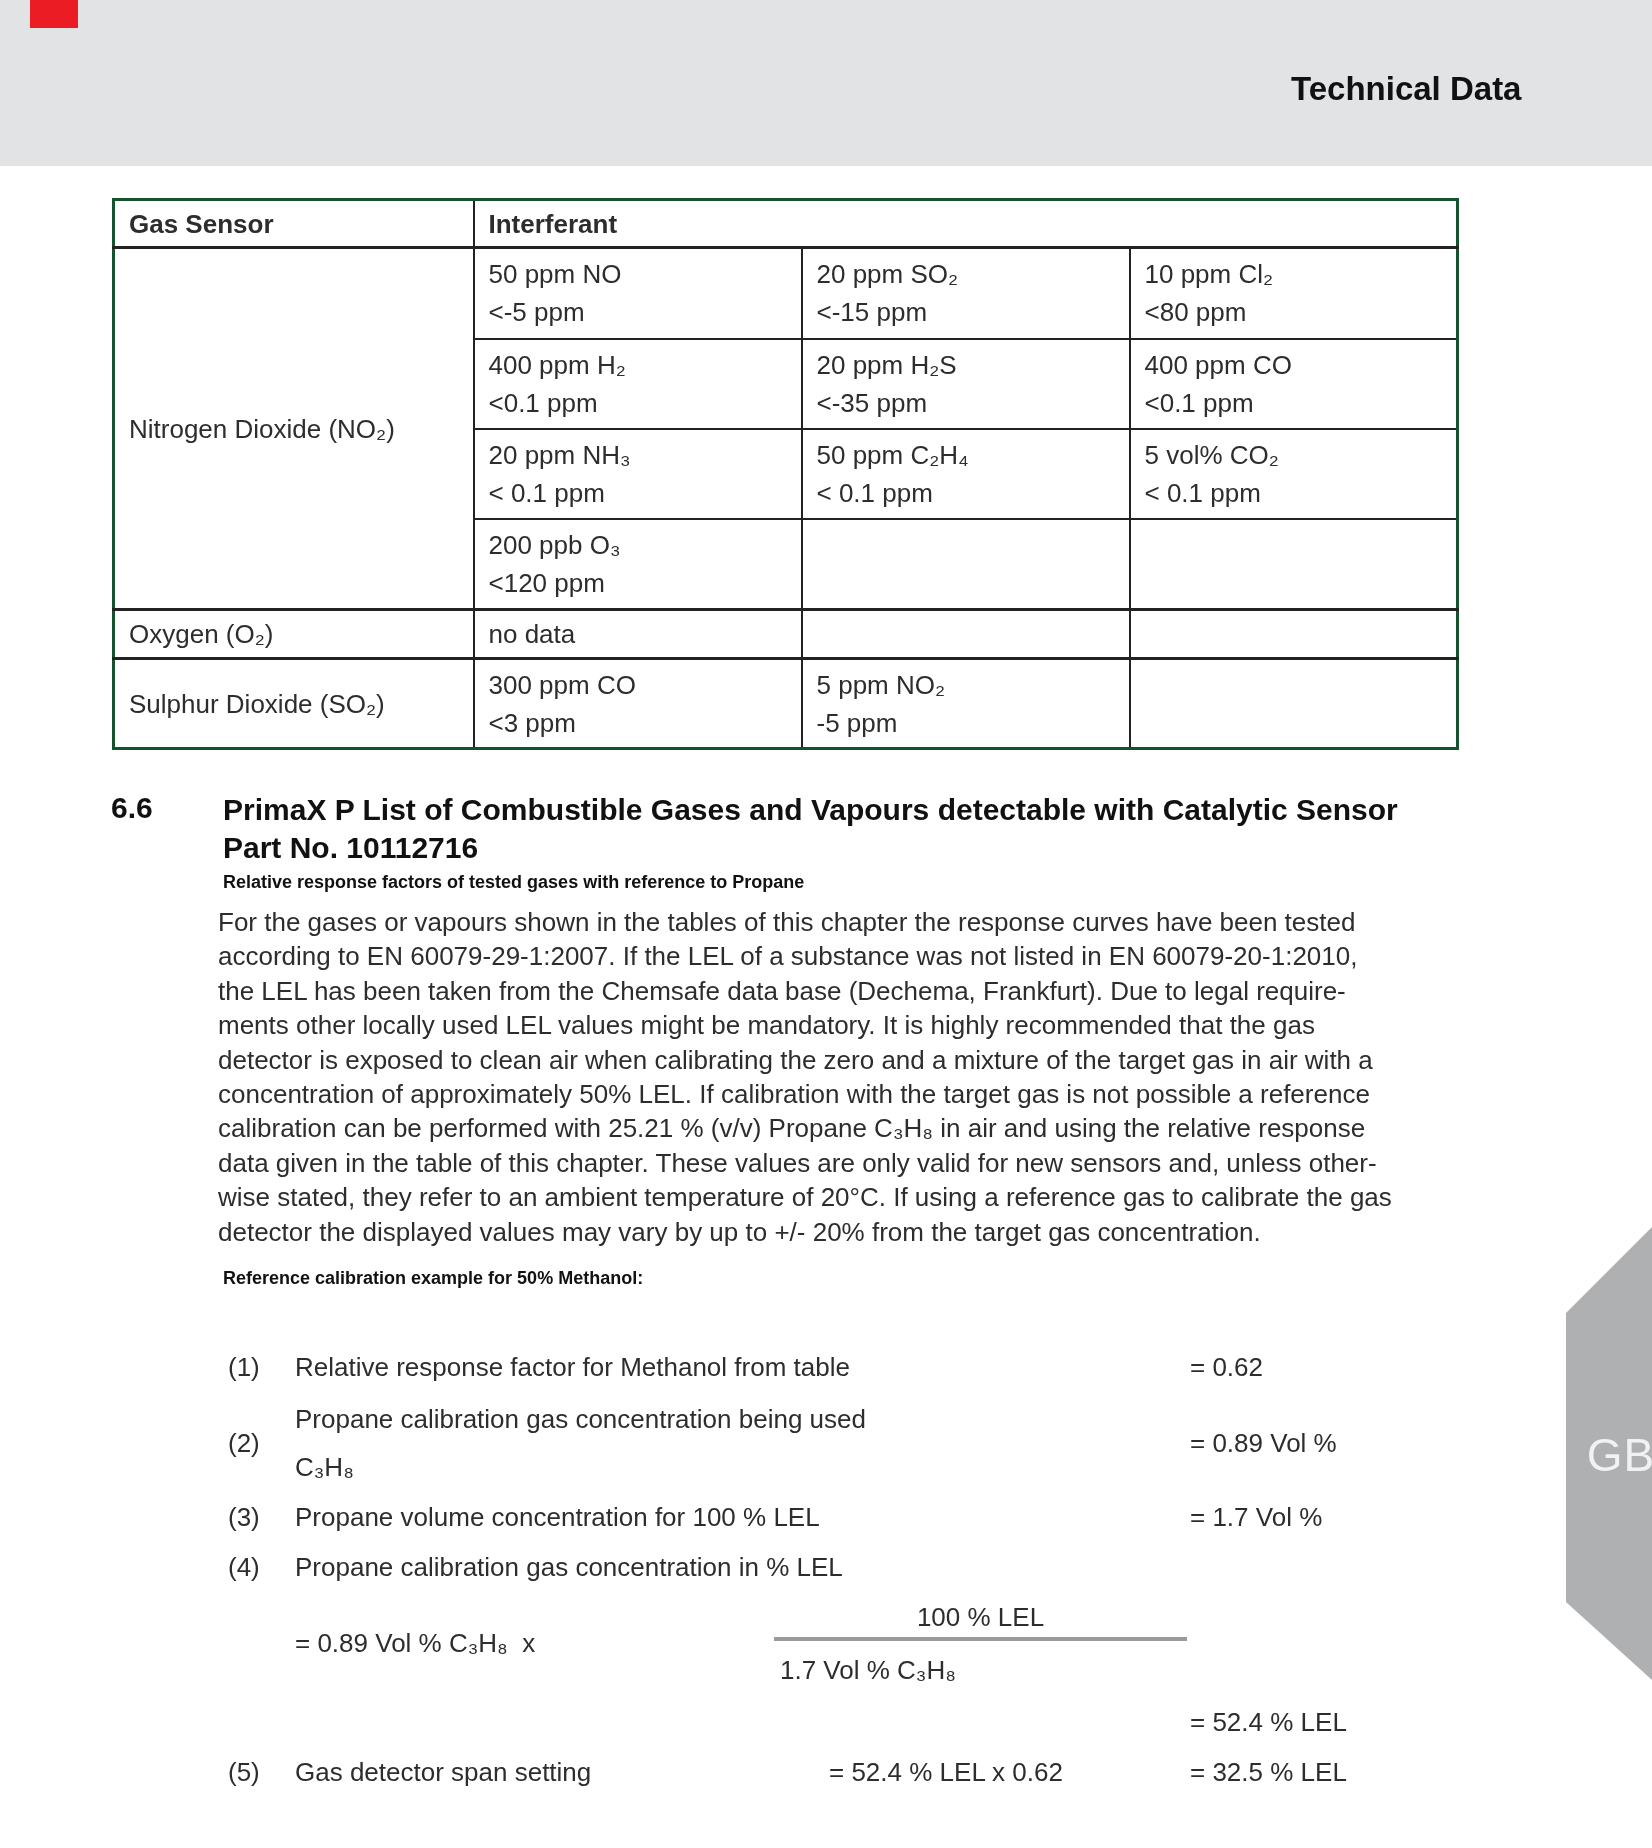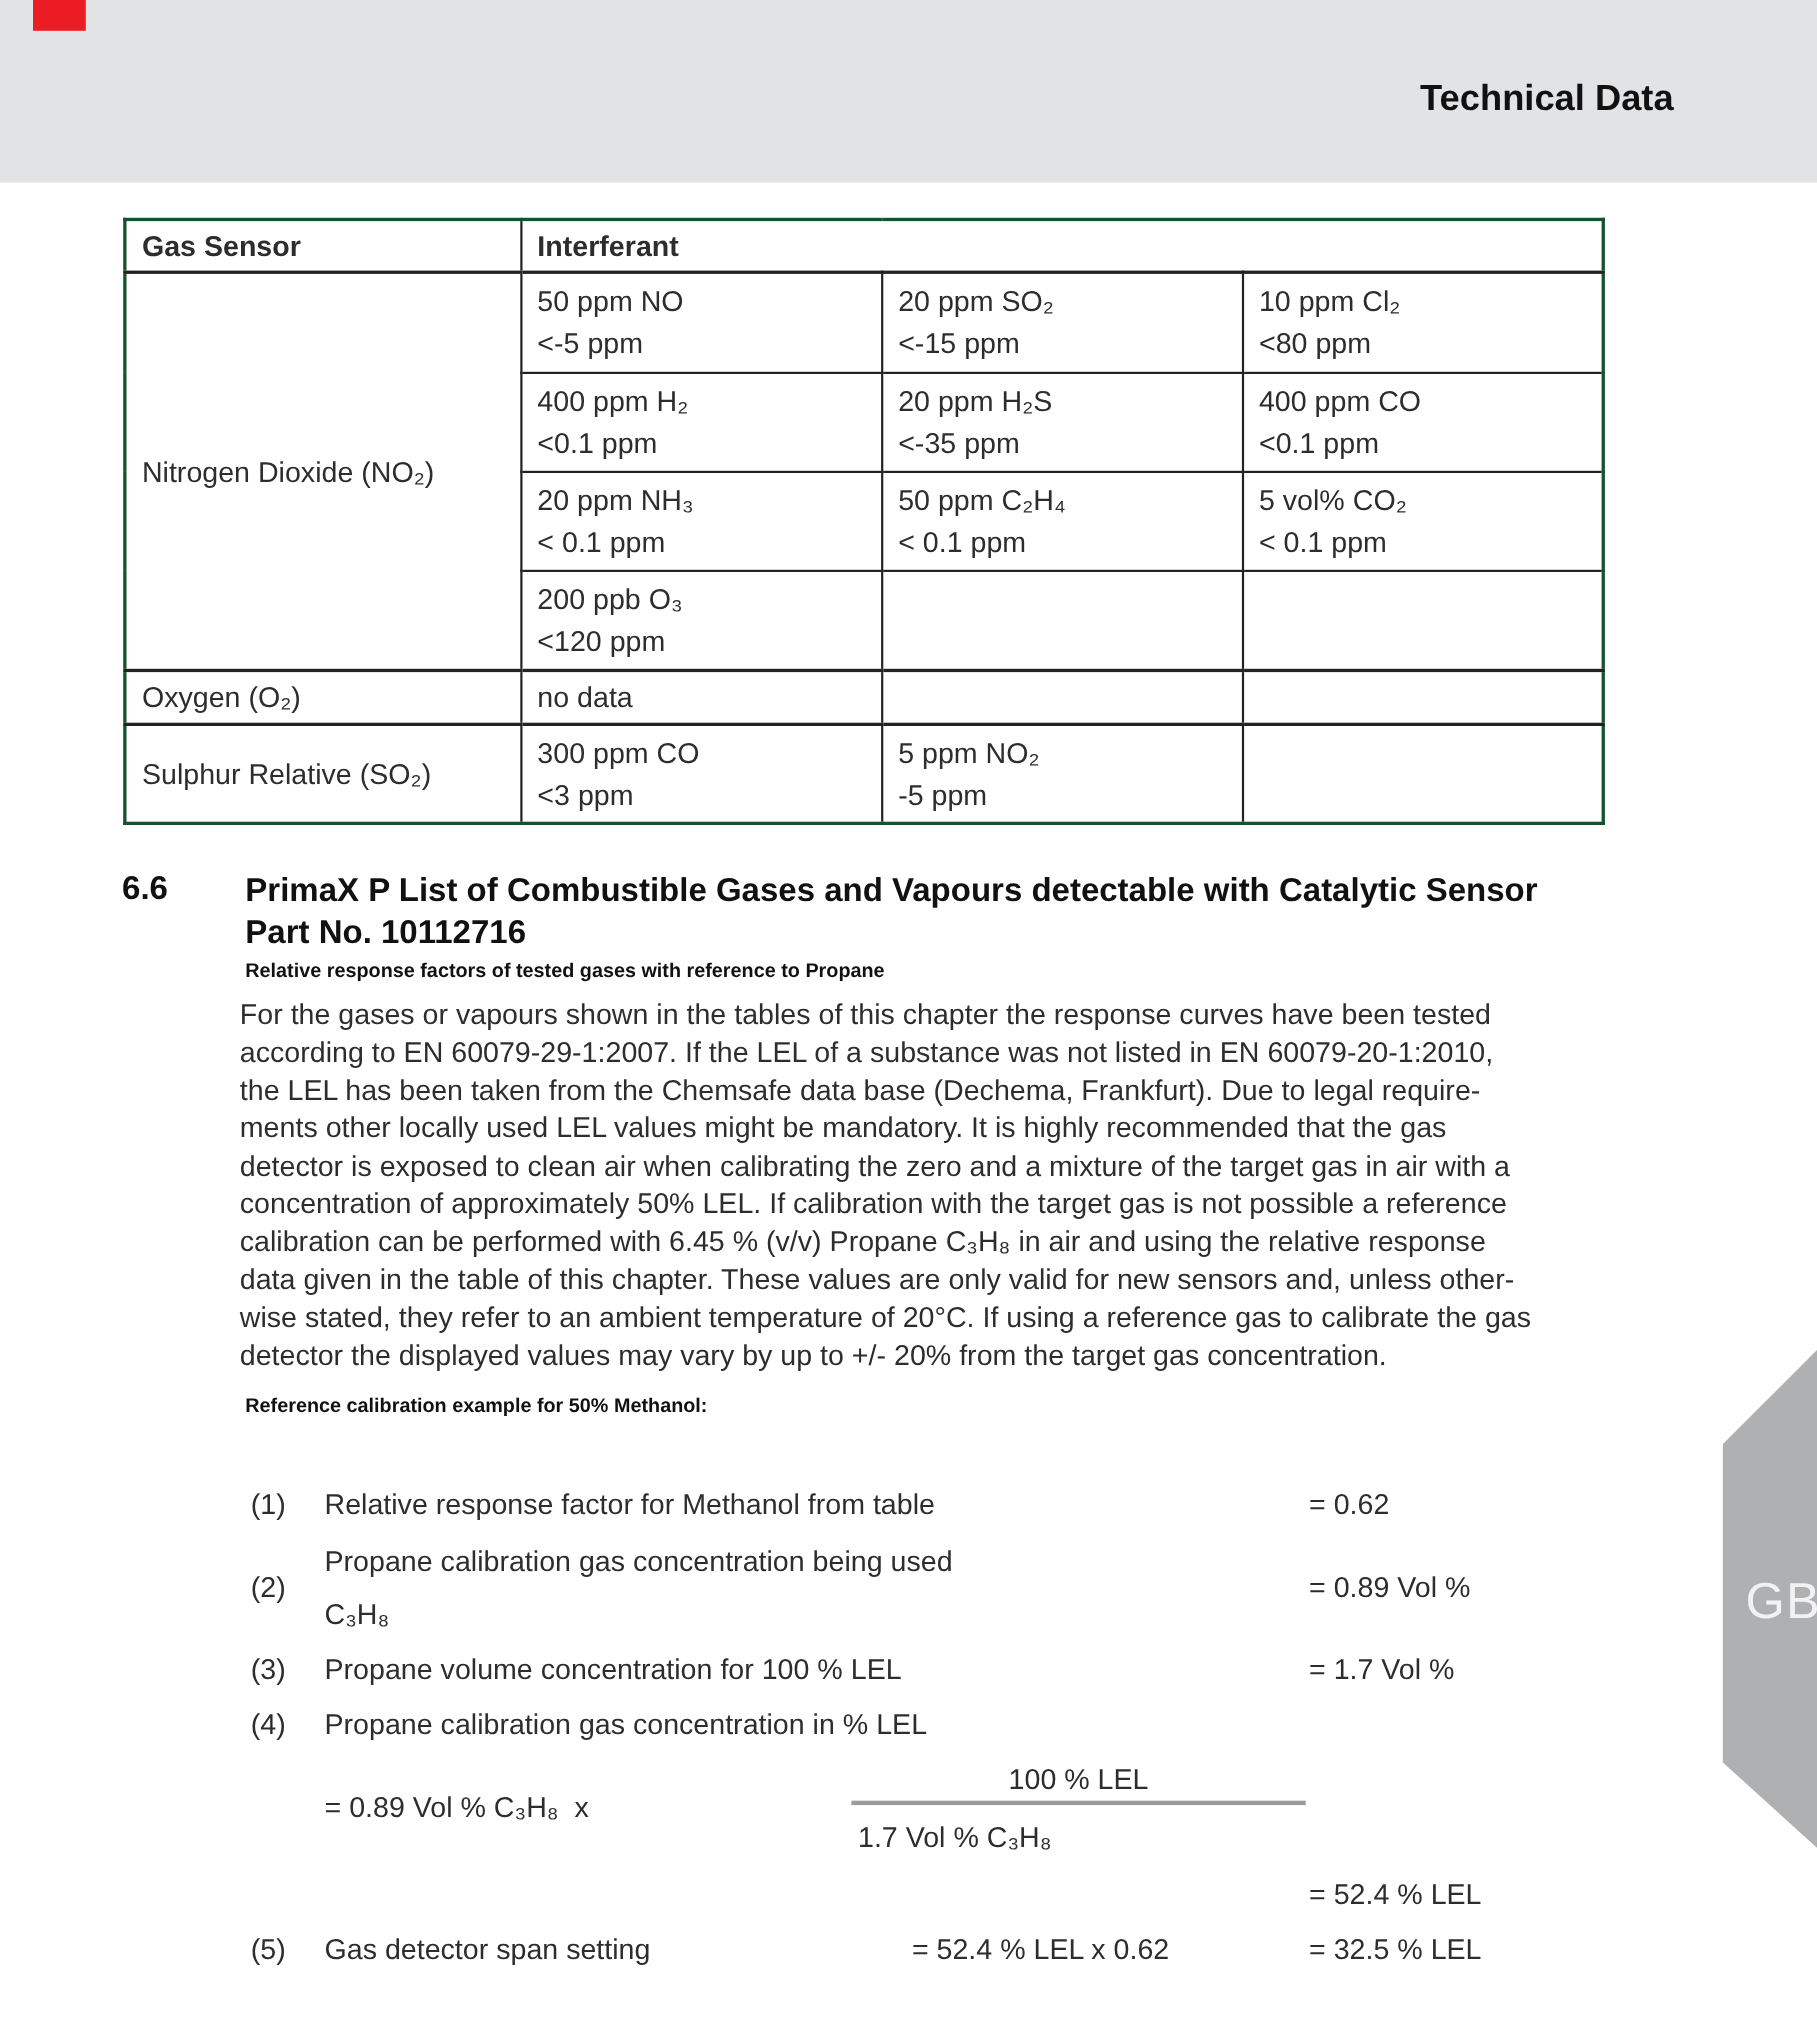--- a/index.html
+++ b/index.html
@@ -85,21 +85,21 @@
       <td></td>
       <td></td>
     </tr>
     <tr class="grp" style="height:49px">
       <td>Oxygen (O₂)</td>
       <td>no data</td>
       <td></td>
       <td></td>
     </tr>
     <tr class="grp" style="height:90px">
-      <td>Sulphur Relative (SO₂)</td>
+      <td>Sulphur Dioxide (SO₂)</td>
       <td>300 ppm CO
 &lt;3 ppm</td>
       <td>5 ppm NO₂
 -5 ppm</td>
       <td></td>
     </tr>
   </tbody>
     </table>
 
   <div class="abs sec-num" style="left:111px;top:791px;">6.6</div>
@@ -109,21 +109,21 @@
   </div>
   <div class="abs sec-sub" style="left:223px;top:872px;">Relative response factors of tested gases with reference to Propane</div>
 
   <div class="abs para" style="left:218px;top:905px;width:1220px;">
     <div>For the gases or vapours shown in the tables of this chapter the response curves have been tested</div>
     <div>according to EN 60079-29-1:2007. If the LEL of a substance was not listed in EN 60079-20-1:2010,</div>
     <div>the LEL has been taken from the Chemsafe data base (Dechema, Frankfurt). Due to legal require-</div>
     <div>ments other locally used LEL values might be mandatory. It is highly recommended that the gas</div>
     <div>detector is exposed to clean air when calibrating the zero and a mixture of the target gas in air with a</div>
     <div>concentration of approximately 50% LEL. If calibration with the target gas is not possible a reference</div>
-    <div>calibration can be performed with 6.45 % (v/v) Propane C₃H₈ in air and using the relative response</div>
+    <div>calibration can be performed with 25.21 % (v/v) Propane C₃H₈ in air and using the relative response</div>
     <div>data given in the table of this chapter. These values are only valid for new sensors and, unless other-</div>
     <div>wise stated, they refer to an ambient temperature of 20°C. If using a reference gas to calibrate the gas</div>
     <div>detector the displayed values may vary by up to +/- 20% from the target gas concentration.</div>
   </div>
 
   <div class="abs sec-sub" style="left:223px;top:1268px;">Reference calibration example for 50% Methanol:</div>
 
   <div class="abs calc" style="left:228px;top:1352px;">(1)</div>
   <div class="abs calc" style="left:295px;top:1352px;">Relative response factor for Methanol from table</div>
   <div class="abs calc" style="left:1190px;top:1352px;">= 0.62</div>

